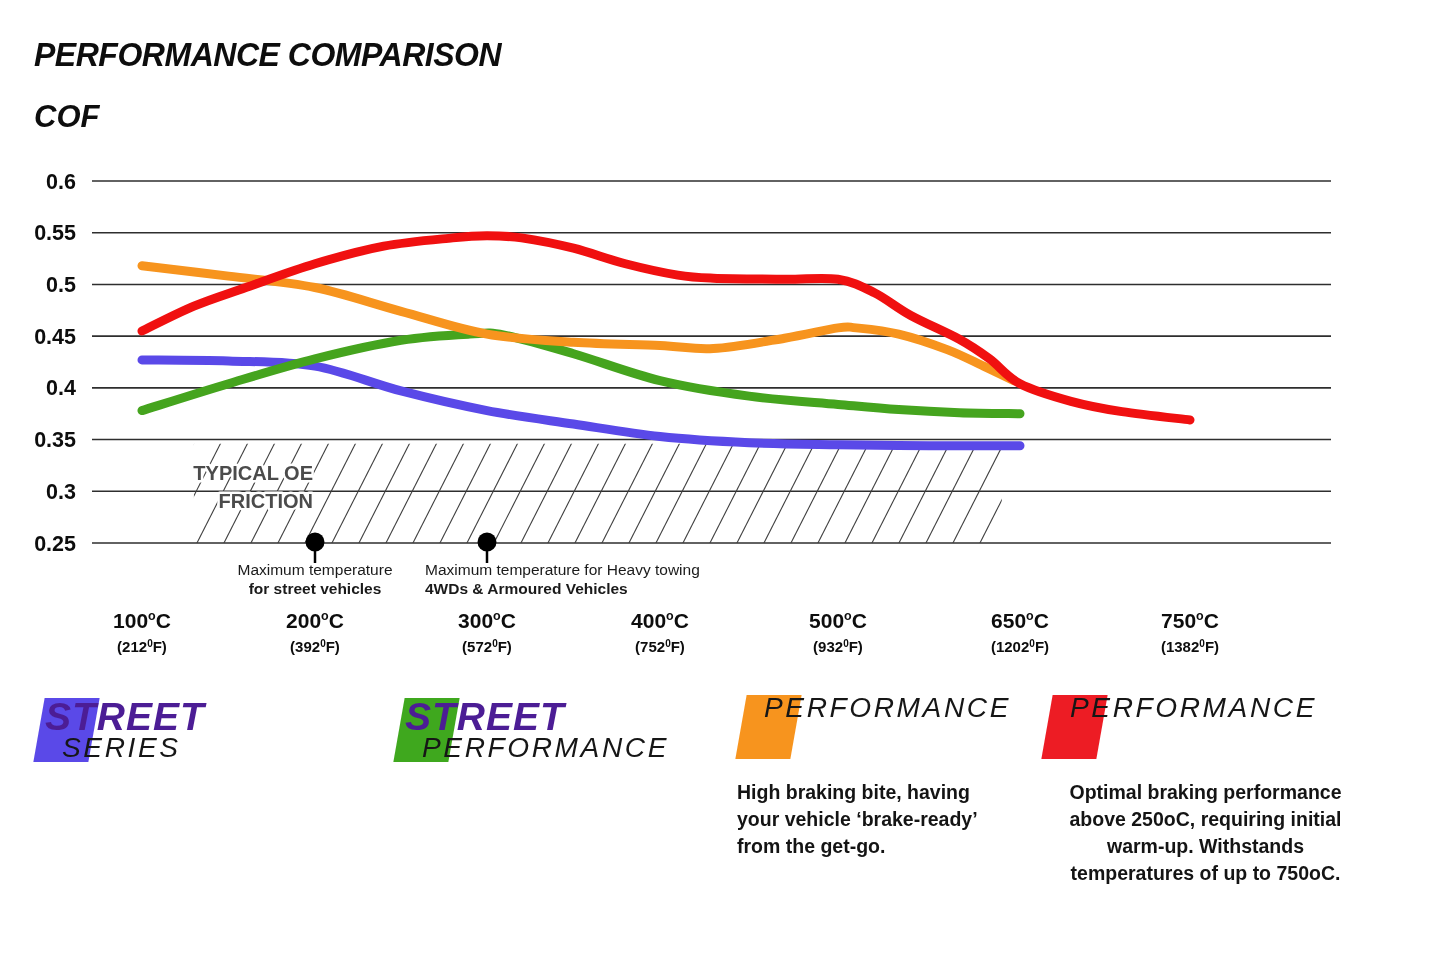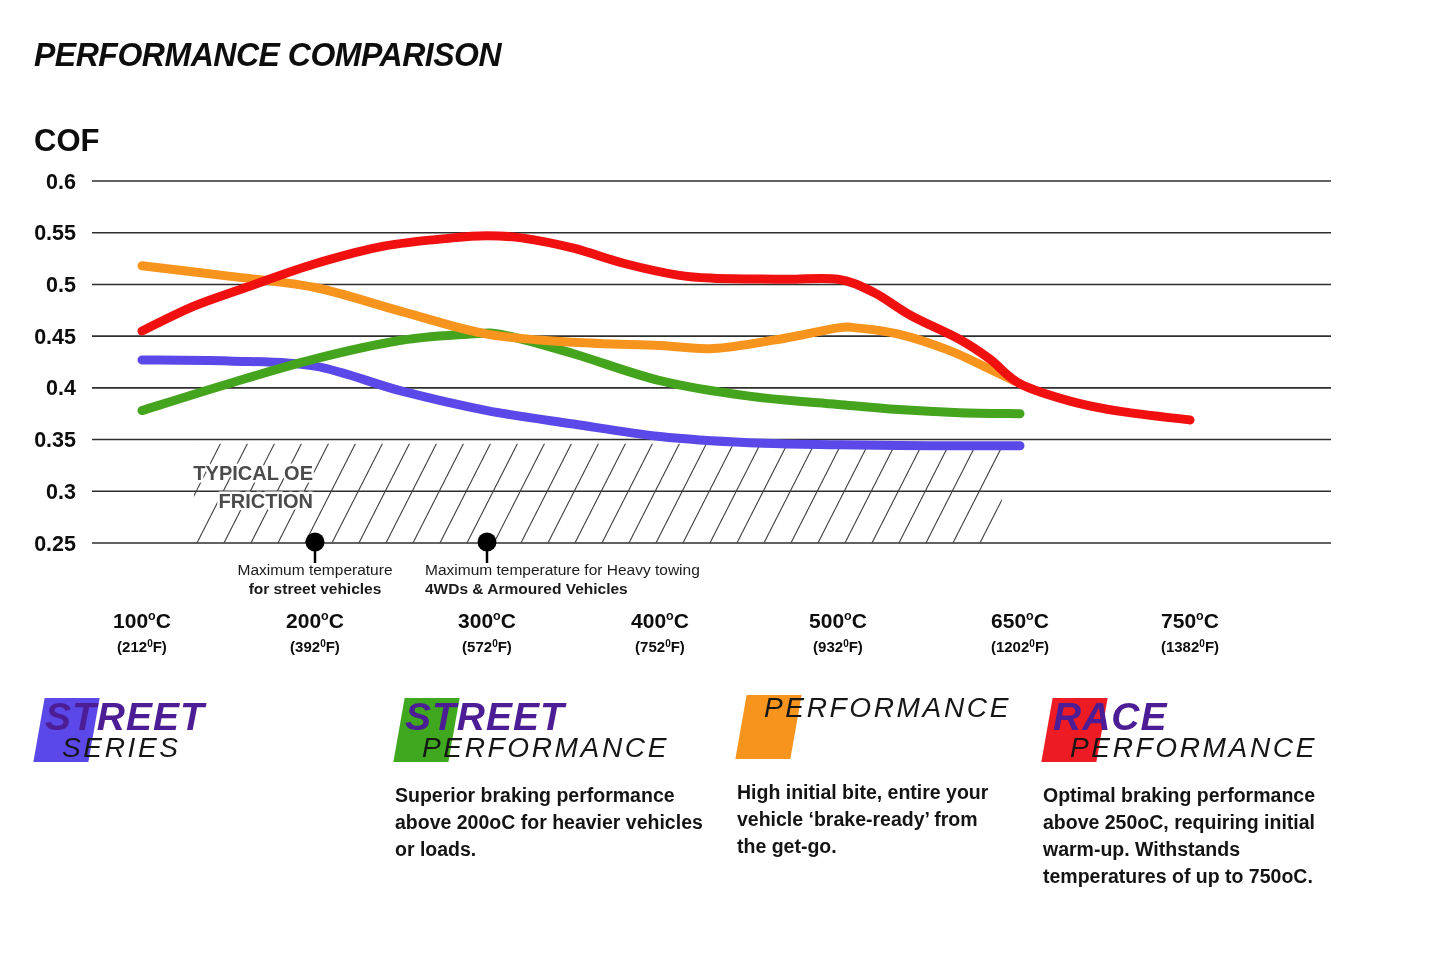--- a/index.html
+++ b/index.html
@@ -1,21 +1,21 @@
 <!DOCTYPE html>
 <html><head>
 <meta charset="utf-8">
 <style>
   html,body{margin:0;padding:0;background:#fff;}
   #page{position:relative;width:1377px;height:972px;background:#ffffff;overflow:hidden;
         font-family:"Liberation Sans",sans-serif;color:#111;border-radius:19px;}
   .title{position:absolute;left:34px;top:36px;font-style:italic;font-weight:bold;
          font-size:33px;letter-spacing:-0.5px;color:#0d0d0d;transform:scaleX(.97);transform-origin:left;}
-  .cof{position:absolute;left:34px;top:99px;font-weight:bold;
-       font-size:31px;color:#0d0d0d;margin-top:24px;}
+  .cof{position:absolute;left:34px;top:99px;font-style:italic;font-weight:bold;
+       font-size:31px;color:#0d0d0d;}
   #chart{position:absolute;left:0;top:0;}
   
   .legend-col{position:absolute;top:697px;}
   .brand{position:relative;height:76px;}
   .brand-block{position:absolute;left:4px;top:1px;width:55px;height:64px;transform:skewX(-10deg);}
   .brand-l1{position:relative;font-style:italic;font-weight:bold;font-size:39px;line-height:40px;
             letter-spacing:1px;color:#4c1d95;padding-left:10px;white-space:nowrap;}
   .brand-l2{position:relative;font-style:italic;font-weight:normal;font-size:27px;line-height:28px;
             letter-spacing:2.5px;color:#161616;margin-left:27px;margin-top:-3px;white-space:nowrap;
             transform:scaleX(1.04);transform-origin:left;}
@@ -136,32 +136,30 @@
       <div class="brand-l2">SERIES</div>
     </div>
   </div>
 
   <div class="legend-col" style="left:395px;width:330px;">
     <div class="brand">
       <span class="brand-block" style="background: rgb(63, 168, 30);"></span>
       <div class="brand-l1">STREET</div>
       <div class="brand-l2">PERFORMANCE</div>
     </div>
-    <p class="legend-desc" style="width:325px;">Superior braking performance above 200oC for heavier vehicles or loads.</p>
   </div>
 
   <div class="legend-col" style="left:737px;width:290px;">
     <div class="brand">
       <span class="brand-block" style="background: rgb(247, 148, 30);"></span>
       <div class="brand-l2">PERFORMANCE</div>
     </div>
-    <p class="legend-desc" style="width:272px;">High initial bite, entire your vehicle ‘brake-ready’ from the get-go.</p>
+    <p class="legend-desc" style="width:272px;">High braking bite, having your vehicle ‘brake-ready’ from the get-go.</p>
   </div>
 
   <div class="legend-col" style="left:1043px;width:330px;">
     <div class="brand">
       <span class="brand-block" style="background: rgb(237, 28, 36);"></span>
-      <div class="brand-l1">RACE</div>
       <div class="brand-l2">PERFORMANCE</div>
     </div>
-    <p class="legend-desc" style="width:325px;">Optimal braking performance above 250oC, requiring initial warm-up. Withstands temperatures of up to 750oC.</p>
+    <p class="legend-desc" style="width:325px;text-align:center;">Optimal braking performance above 250oC, requiring initial warm-up. Withstands temperatures of up to 750oC.</p>
   </div>
 </div>
 
 </body></html>

